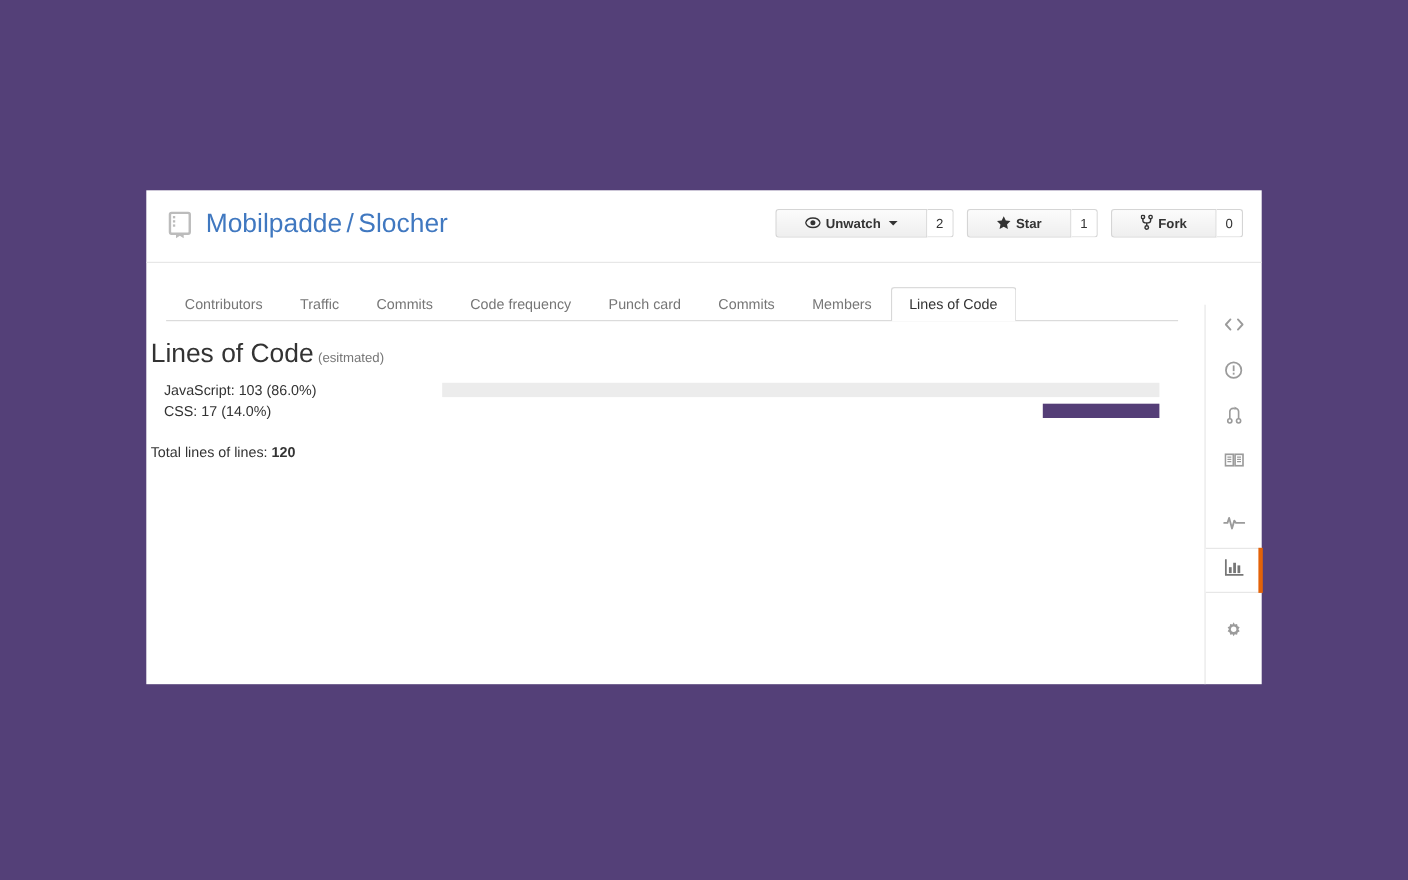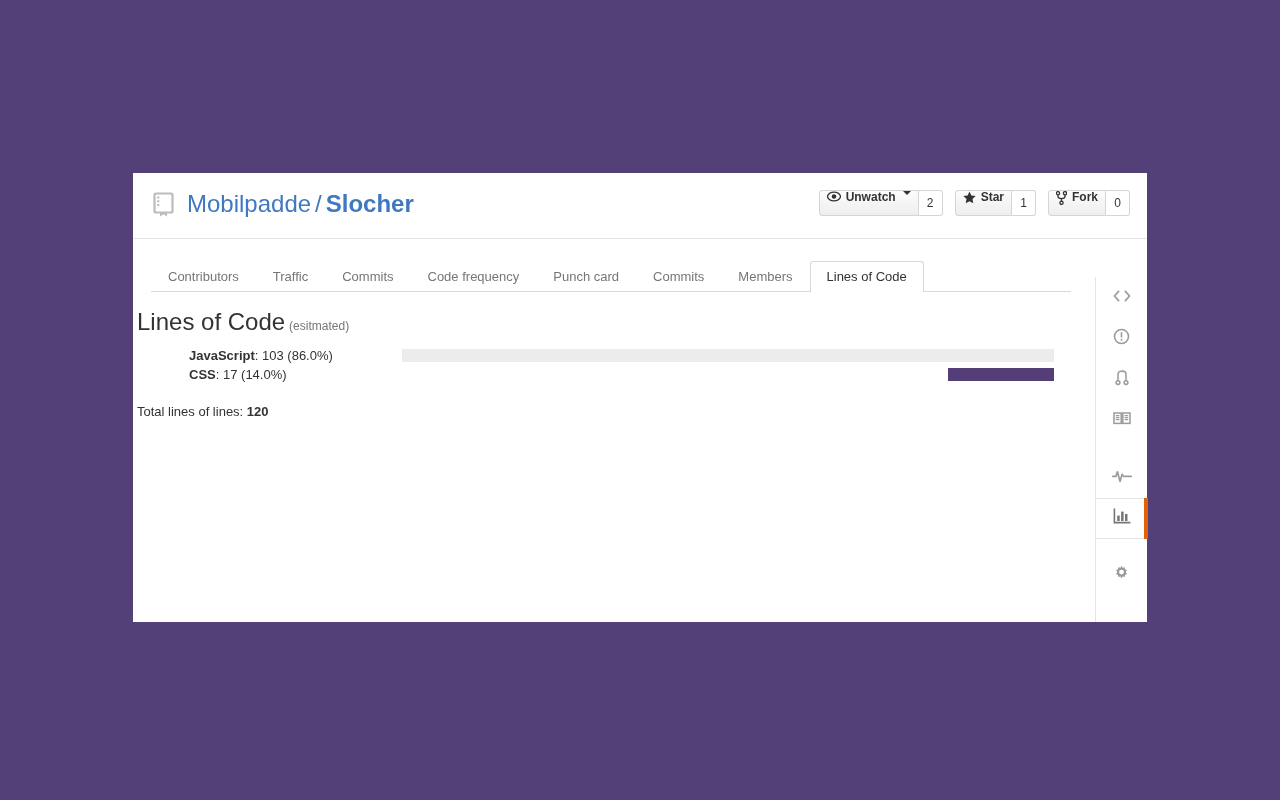--- a/index.html
+++ b/index.html
@@ -53,40 +53,40 @@
     line-height: 24px;
     color: #4078c0;
     white-space: nowrap;
   }
   #repo-owner { font-weight: normal; }
   #repo-slash {
     font-weight: normal;
     color: #4078c0;
     margin: 0 4px;
   }
-  #repo-name { font-weight: bold; }
+  #repo-name { font-weight: normal; }
 
   
   #repo-actions {
     position: absolute;
     right: 17px;
     top: 17px;
     display: flex;
     gap: 12px;
   }
   .btn-group {
     display: flex;
     align-items: stretch;
     height: 26px;
   }
   .btn-main {
     display: flex;
-    align-items: flex-start;
+    align-items: center;
     gap: 5px;
-    padding: 0 7px;
+    padding: 0 26px;
     background: linear-gradient(#fcfcfc, #eeeeee);
     border: 1px solid #d5d5d5;
     border-radius: 3px 0 0 3px;
     font-size: 12px;
     font-weight: bold;
     color: #333333;
     line-height: 1;
     white-space: nowrap;
     box-sizing: border-box;
   }
@@ -195,21 +195,21 @@
     align-items: center;
   }
   .lang-label {
     position: absolute;
     left: 12px;
     font-size: 13px;
     color: #333333;
     line-height: 19px;
     white-space: nowrap;
   }
-  .lang-label .lang-name { font-weight: bold; margin-left: 40px; }
+  .lang-label .lang-name { font-weight: normal; }
   .lang-bar-track {
     position: absolute;
     left: 265px;
     width: 652px;
     height: 13px;
     top: 3px;
   }
   .lang-bar {
     position: absolute;
     top: 0;

